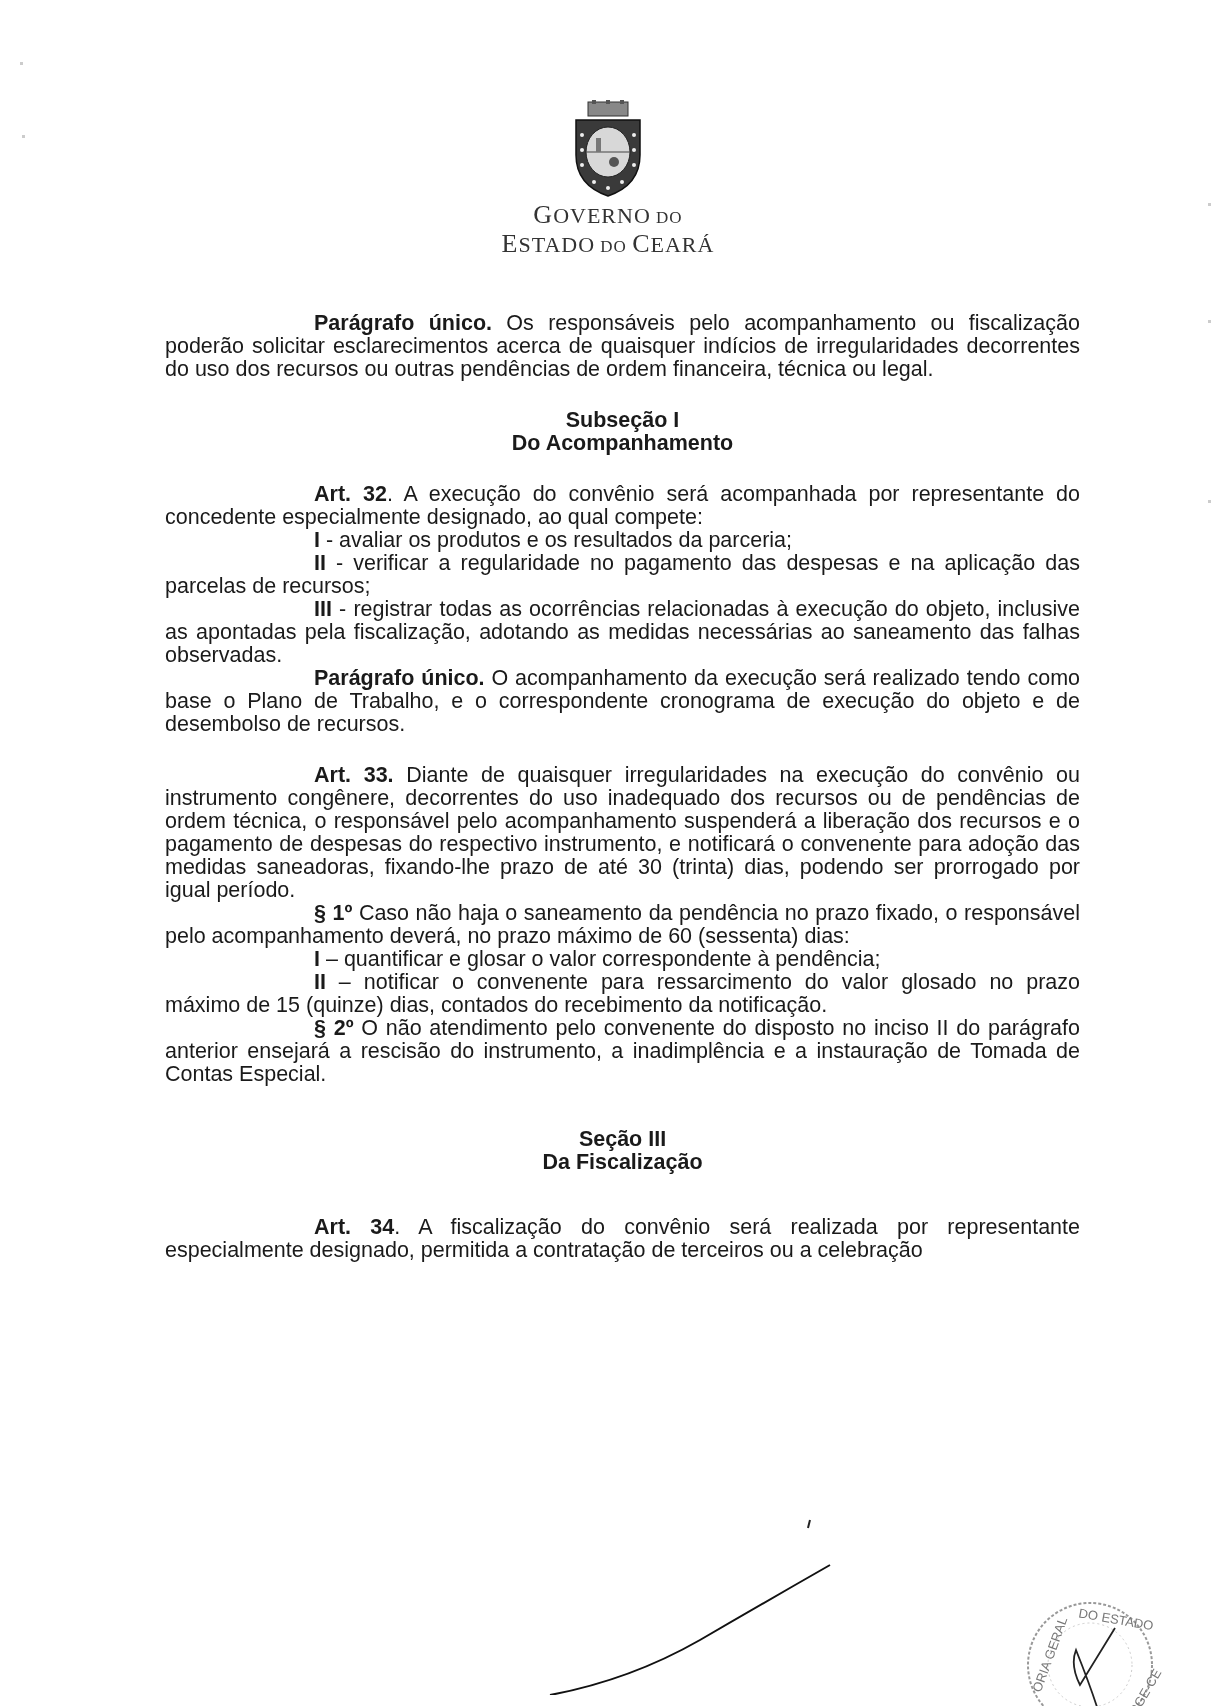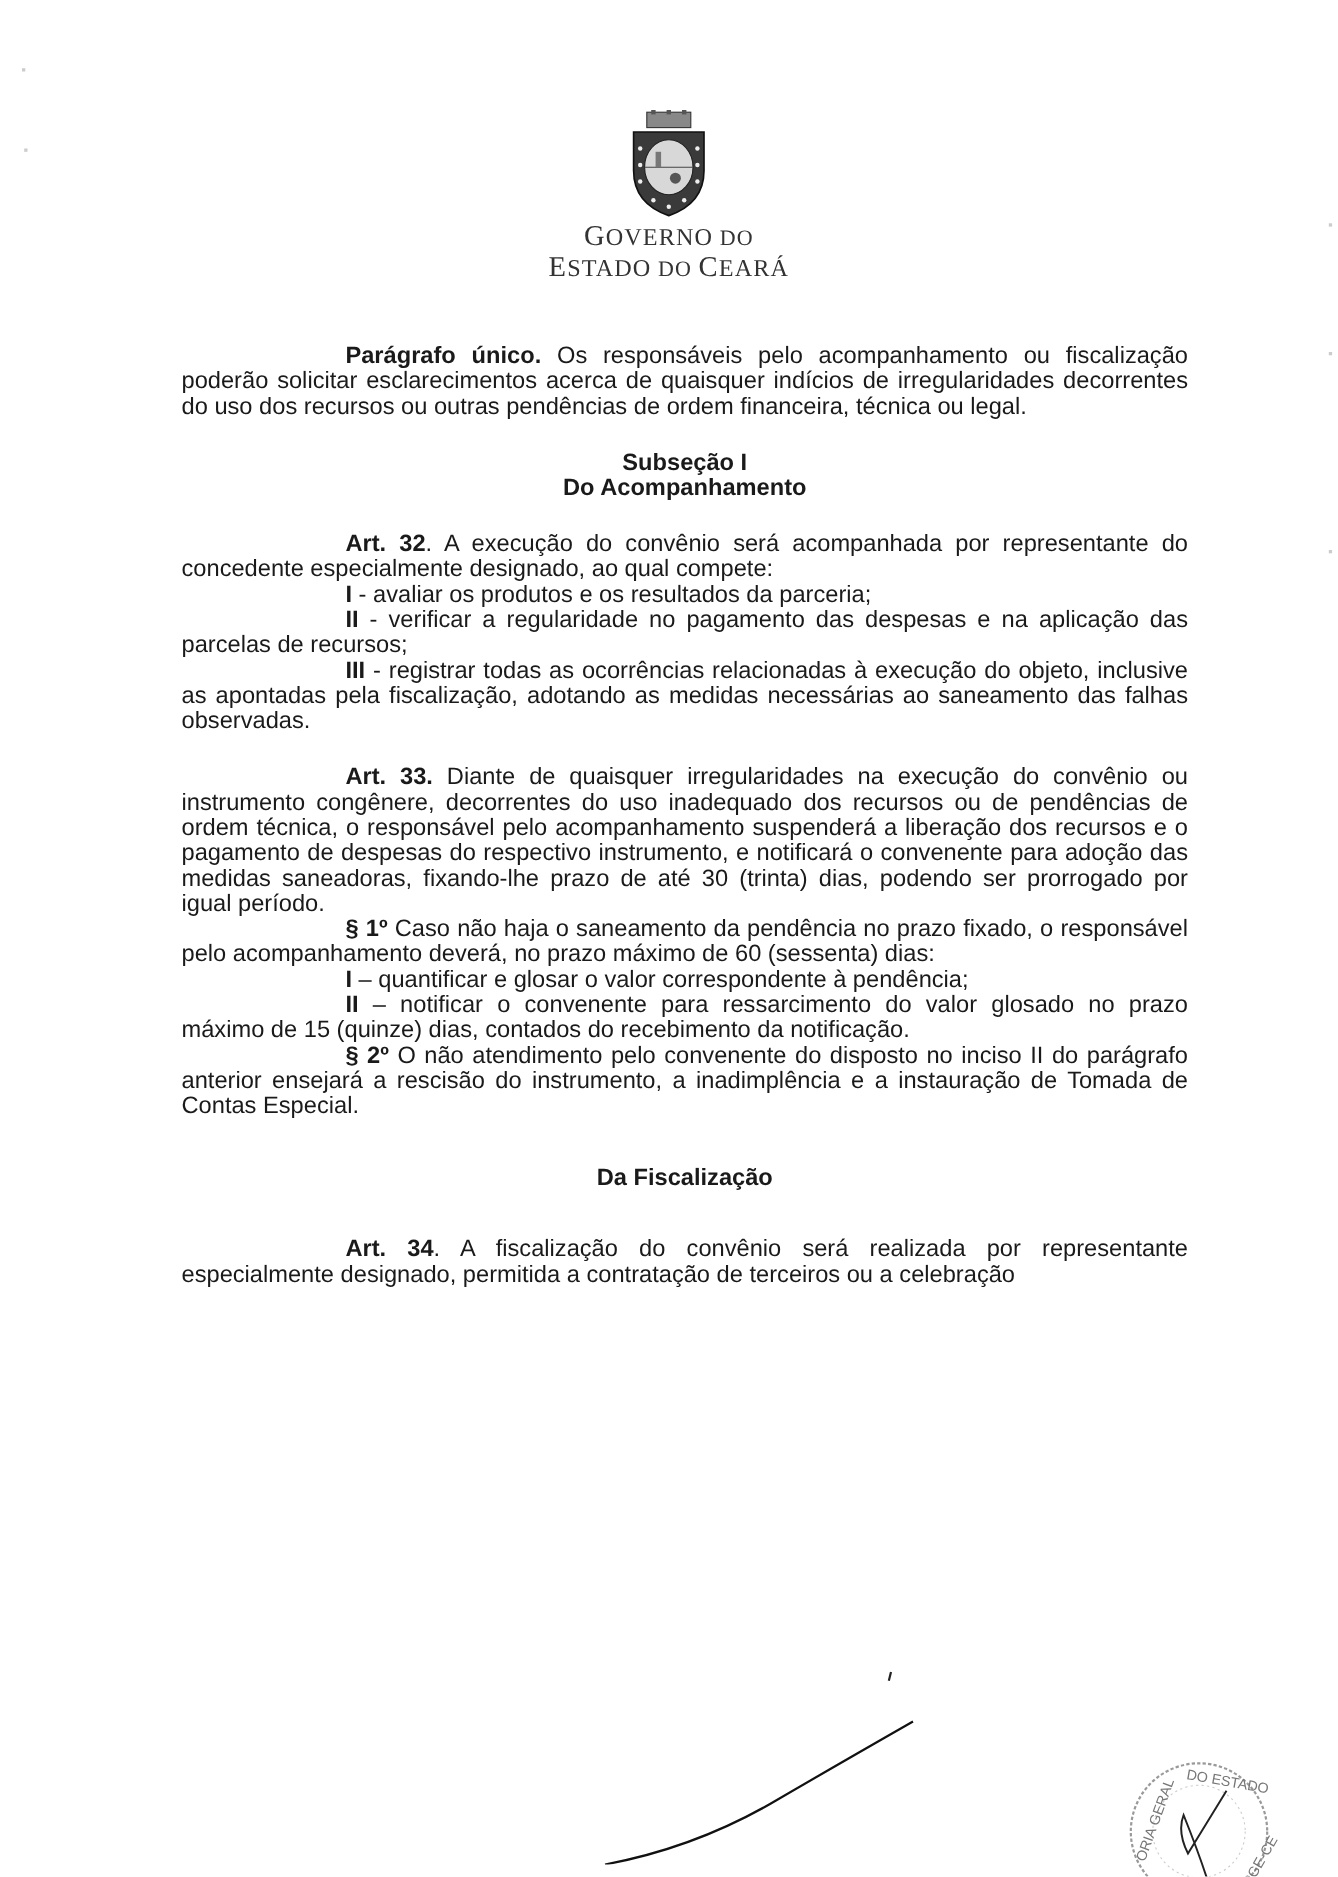--- a/index.html
+++ b/index.html
@@ -9,21 +9,21 @@
   }
   .header {
     position: absolute; top: 100px; left: 0; width: 1216px; text-align: center;
   }
   .crest { display: block; margin: 0 auto; width: 80px; height: 100px; }
   .gov-title {
     font-family: "Liberation Serif", serif; color: #333; font-size: 22px;
     letter-spacing: 1px; line-height: 26px; margin-top: 2px;
   }
   .gov-title .big { font-size: 26px; }
-  .gov-title .sc { font-size: 20px; }
+  .gov-title .sc { font-size: 17px; }
 
   .content {
     position: absolute; top: 312px; left: 165px; width: 915px;
     font-size: 21.5px; line-height: 23px;
   }
   .p { text-align: justify; text-align-last: left; margin: 0; }
   .ind { text-indent: 149px; }
   b { font-weight: bold; }
   .heading { text-align: center; font-weight: bold; margin: 0; }
   .gap { height: 28px; }
@@ -66,28 +66,30 @@
 <div class="content">
   <p class="p ind"><b>Parágrafo único.</b><span> Os responsáveis pelo acompanhamento ou fiscalização poderão solicitar esclarecimentos acerca de quaisquer indícios de irregularidades decorrentes do uso dos recursos ou outras pendências de ordem financeira, técnica ou legal.</span></p>
   <div class="gap"></div>
   <p class="heading">Subseção I</p>
   <p class="heading">Do Acompanhamento</p>
   <div class="gap"></div>
   <p class="p ind"><b>Art. 32</b><span>. A execução do convênio será acompanhada por representante do concedente especialmente designado, ao qual compete:</span></p>
   <p class="p ind"><b>I</b><span> - avaliar os produtos e os resultados da parceria;</span></p>
   <p class="p ind"><b>II</b><span> - verificar a regularidade no pagamento das despesas e na aplicação das parcelas de recursos;</span></p>
   <p class="p ind"><b>III</b><span> - registrar todas as ocorrências relacionadas à execução do objeto, inclusive as apontadas pela fiscalização, adotando as medidas necessárias ao saneamento das falhas observadas.</span></p>
+  <p class="p ind"><b>Parágrafo único.</b><span> O acompanhamento da execução será realizado tendo como base o Plano de Trabalho, e o correspondente cronograma de execução do objeto e de desembolso de recursos.</span></p>
   <div class="gap"></div>
   <p class="p ind"><b>Art. 33.</b><span> Diante de quaisquer irregularidades na execução do convênio ou instrumento congênere, decorrentes do uso inadequado dos recursos ou de pendências de ordem técnica, o responsável pelo acompanhamento suspenderá a liberação dos recursos e o pagamento de despesas do respectivo instrumento, e notificará o convenente para adoção das medidas saneadoras, fixando-lhe prazo de até 30 (trinta) dias, podendo ser prorrogado por igual período.</span></p>
   <p class="p ind"><b>§ 1º</b><span> Caso não haja o saneamento da pendência no prazo fixado, o responsável pelo acompanhamento deverá, no prazo máximo de 60 (sessenta) dias:</span></p>
   <p class="p ind"><b>I</b><span> – quantificar e glosar o valor correspondente à pendência;</span></p>
   <p class="p ind"><b>II</b><span> – notificar o convenente para ressarcimento do valor glosado no prazo máximo de 15 (quinze) dias, contados do recebimento da notificação.</span></p>
   <p class="p ind"><b>§ 2º</b><span> O não atendimento pelo convenente do disposto no inciso II do parágrafo anterior ensejará a rescisão do instrumento, a inadimplência e a instauração de Tomada de Contas Especial.</span></p>
   <div class="gap"></div>
   <div class="gap-s"></div>
+  <p class="heading">Seção III</p>
   <p class="heading">Da Fiscalização</p>
   <div class="gap"></div>
   <div class="gap-s"></div>
   <p class="p ind"><b>Art. 34</b><span>. A fiscalização do convênio será realizada por representante especialmente designado, permitida a contratação de terceiros ou a celebração</span></p>
 </div>
 
 <svg class="sig" width="300" height="200" viewBox="0 0 300 200">
   <path d="M270 25 L268 33" stroke="#222" stroke-width="2" fill="none"></path>
   <path d="M290 70 Q220 110 160 145 Q90 185 10 200" stroke="#111" stroke-width="2" fill="none"></path>
 </svg>

